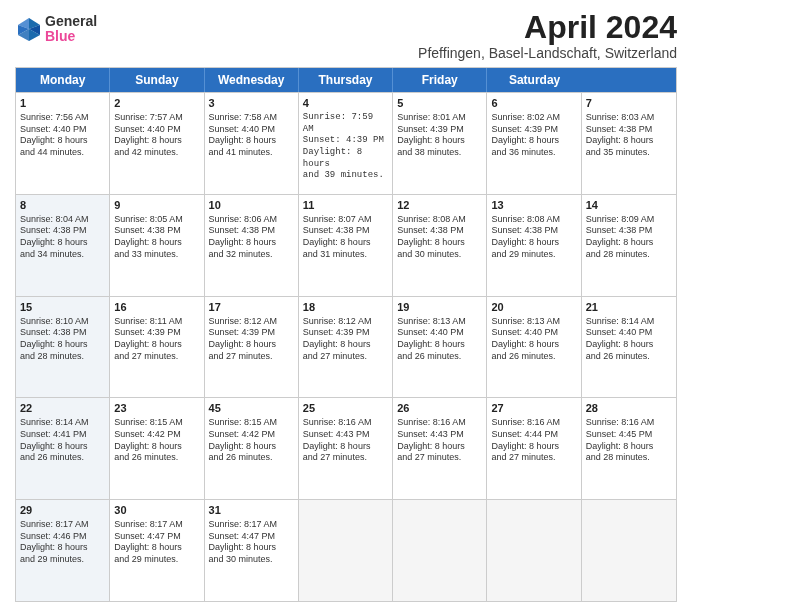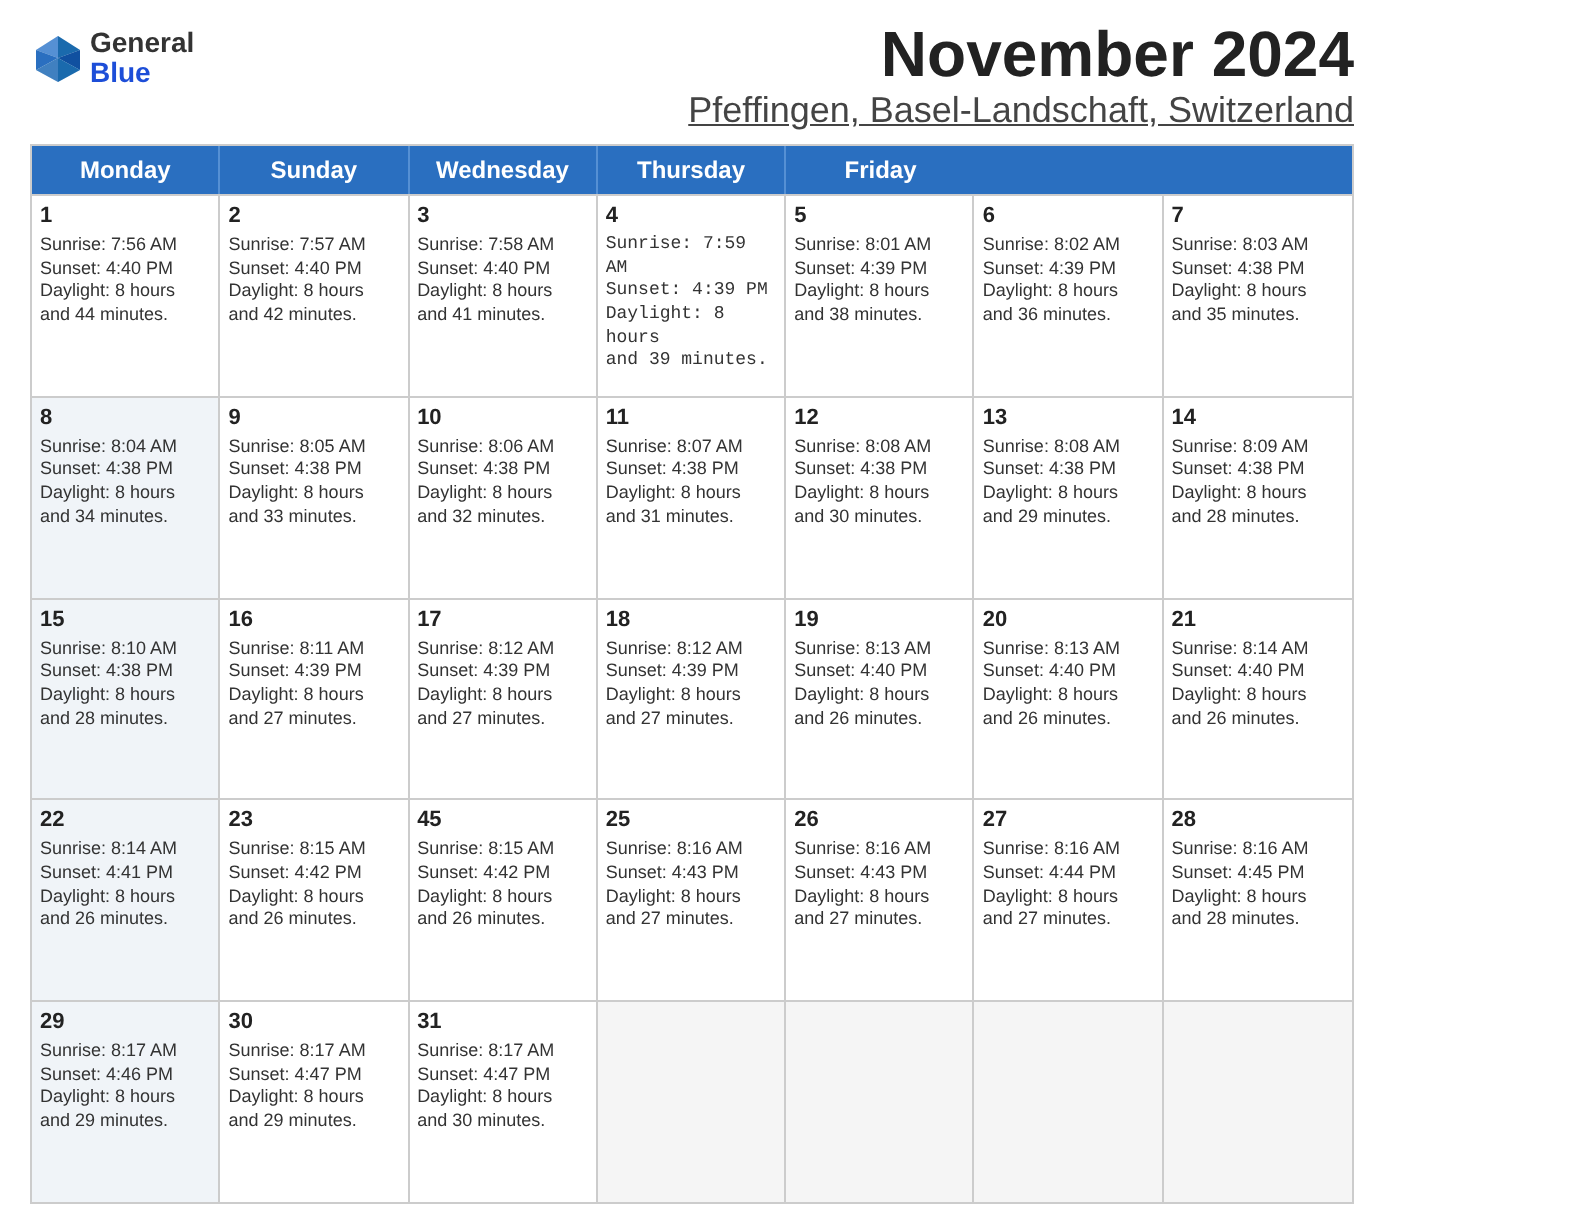--- a/index.html
+++ b/index.html
@@ -34,40 +34,39 @@
       line-height: 1.1;
     }
     .logo-general {
       font-size: 14px;
       font-weight: bold;
       color: #333;
     }
     .logo-blue {
       font-size: 14px;
       font-weight: bold;
-      color: #1d4ed8;
+      color: #ec4899;
     }
     .logo-icon {
       width: 28px;
       height: 28px;
       margin-right: 2px;
     }
     .title-block {
       text-align: right;
     }
     .title-month {
       font-size: 32px;
       font-weight: bold;
       color: #222;
       line-height: 1.1;
     }
     .title-location {
-      font-size: 18px;
+      font-size: 14px;
       color: #444;
-      text-decoration: underline;
     }
     .calendar {
       flex: 1;
       display: flex;
       flex-direction: column;
       border: 1px solid #ccc;
     }
     .cal-header {
       display: grid;
       grid-template-columns: repeat(7, 1fr);
@@ -132,31 +131,32 @@
         <polygon points="25,10 14,14 25,20" fill="#1050a0"></polygon>
         <polygon points="3,20 14,14 14,26" fill="#4080c0"></polygon>
         <polygon points="25,20 14,26 14,14" fill="#1a6aad"></polygon>
       </svg>
       <div class="logo-text">
         <span class="logo-general">General</span>
         <span class="logo-blue">Blue</span>
       </div>
     </div>
     <div class="title-block">
-      <div class="title-month">November 2024</div>
+      <div class="title-month">April 2024</div>
       <div class="title-location">Pfeffingen, Basel-Landschaft, Switzerland</div>
     </div>
   </div>
   <div class="calendar">
     <div class="cal-header">
     <div class="cal-header-cell">Monday</div>
         <div class="cal-header-cell">Sunday</div>
         <div class="cal-header-cell">Wednesday</div>
         <div class="cal-header-cell">Thursday</div>
         <div class="cal-header-cell">Friday</div>
+        <div class="cal-header-cell">Saturday</div>
       </div>
     <div class="cal-body">
     <div class="cal-row">
           <div class="cal-cell">
             <span class="day-num">1</span>
             <div class="cell-text" style="white-space: pre-line;">Sunrise: 7:56 AM
 Sunset: 4:40 PM
 Daylight: 8 hours
 and 44 minutes.</div>
           </div>

